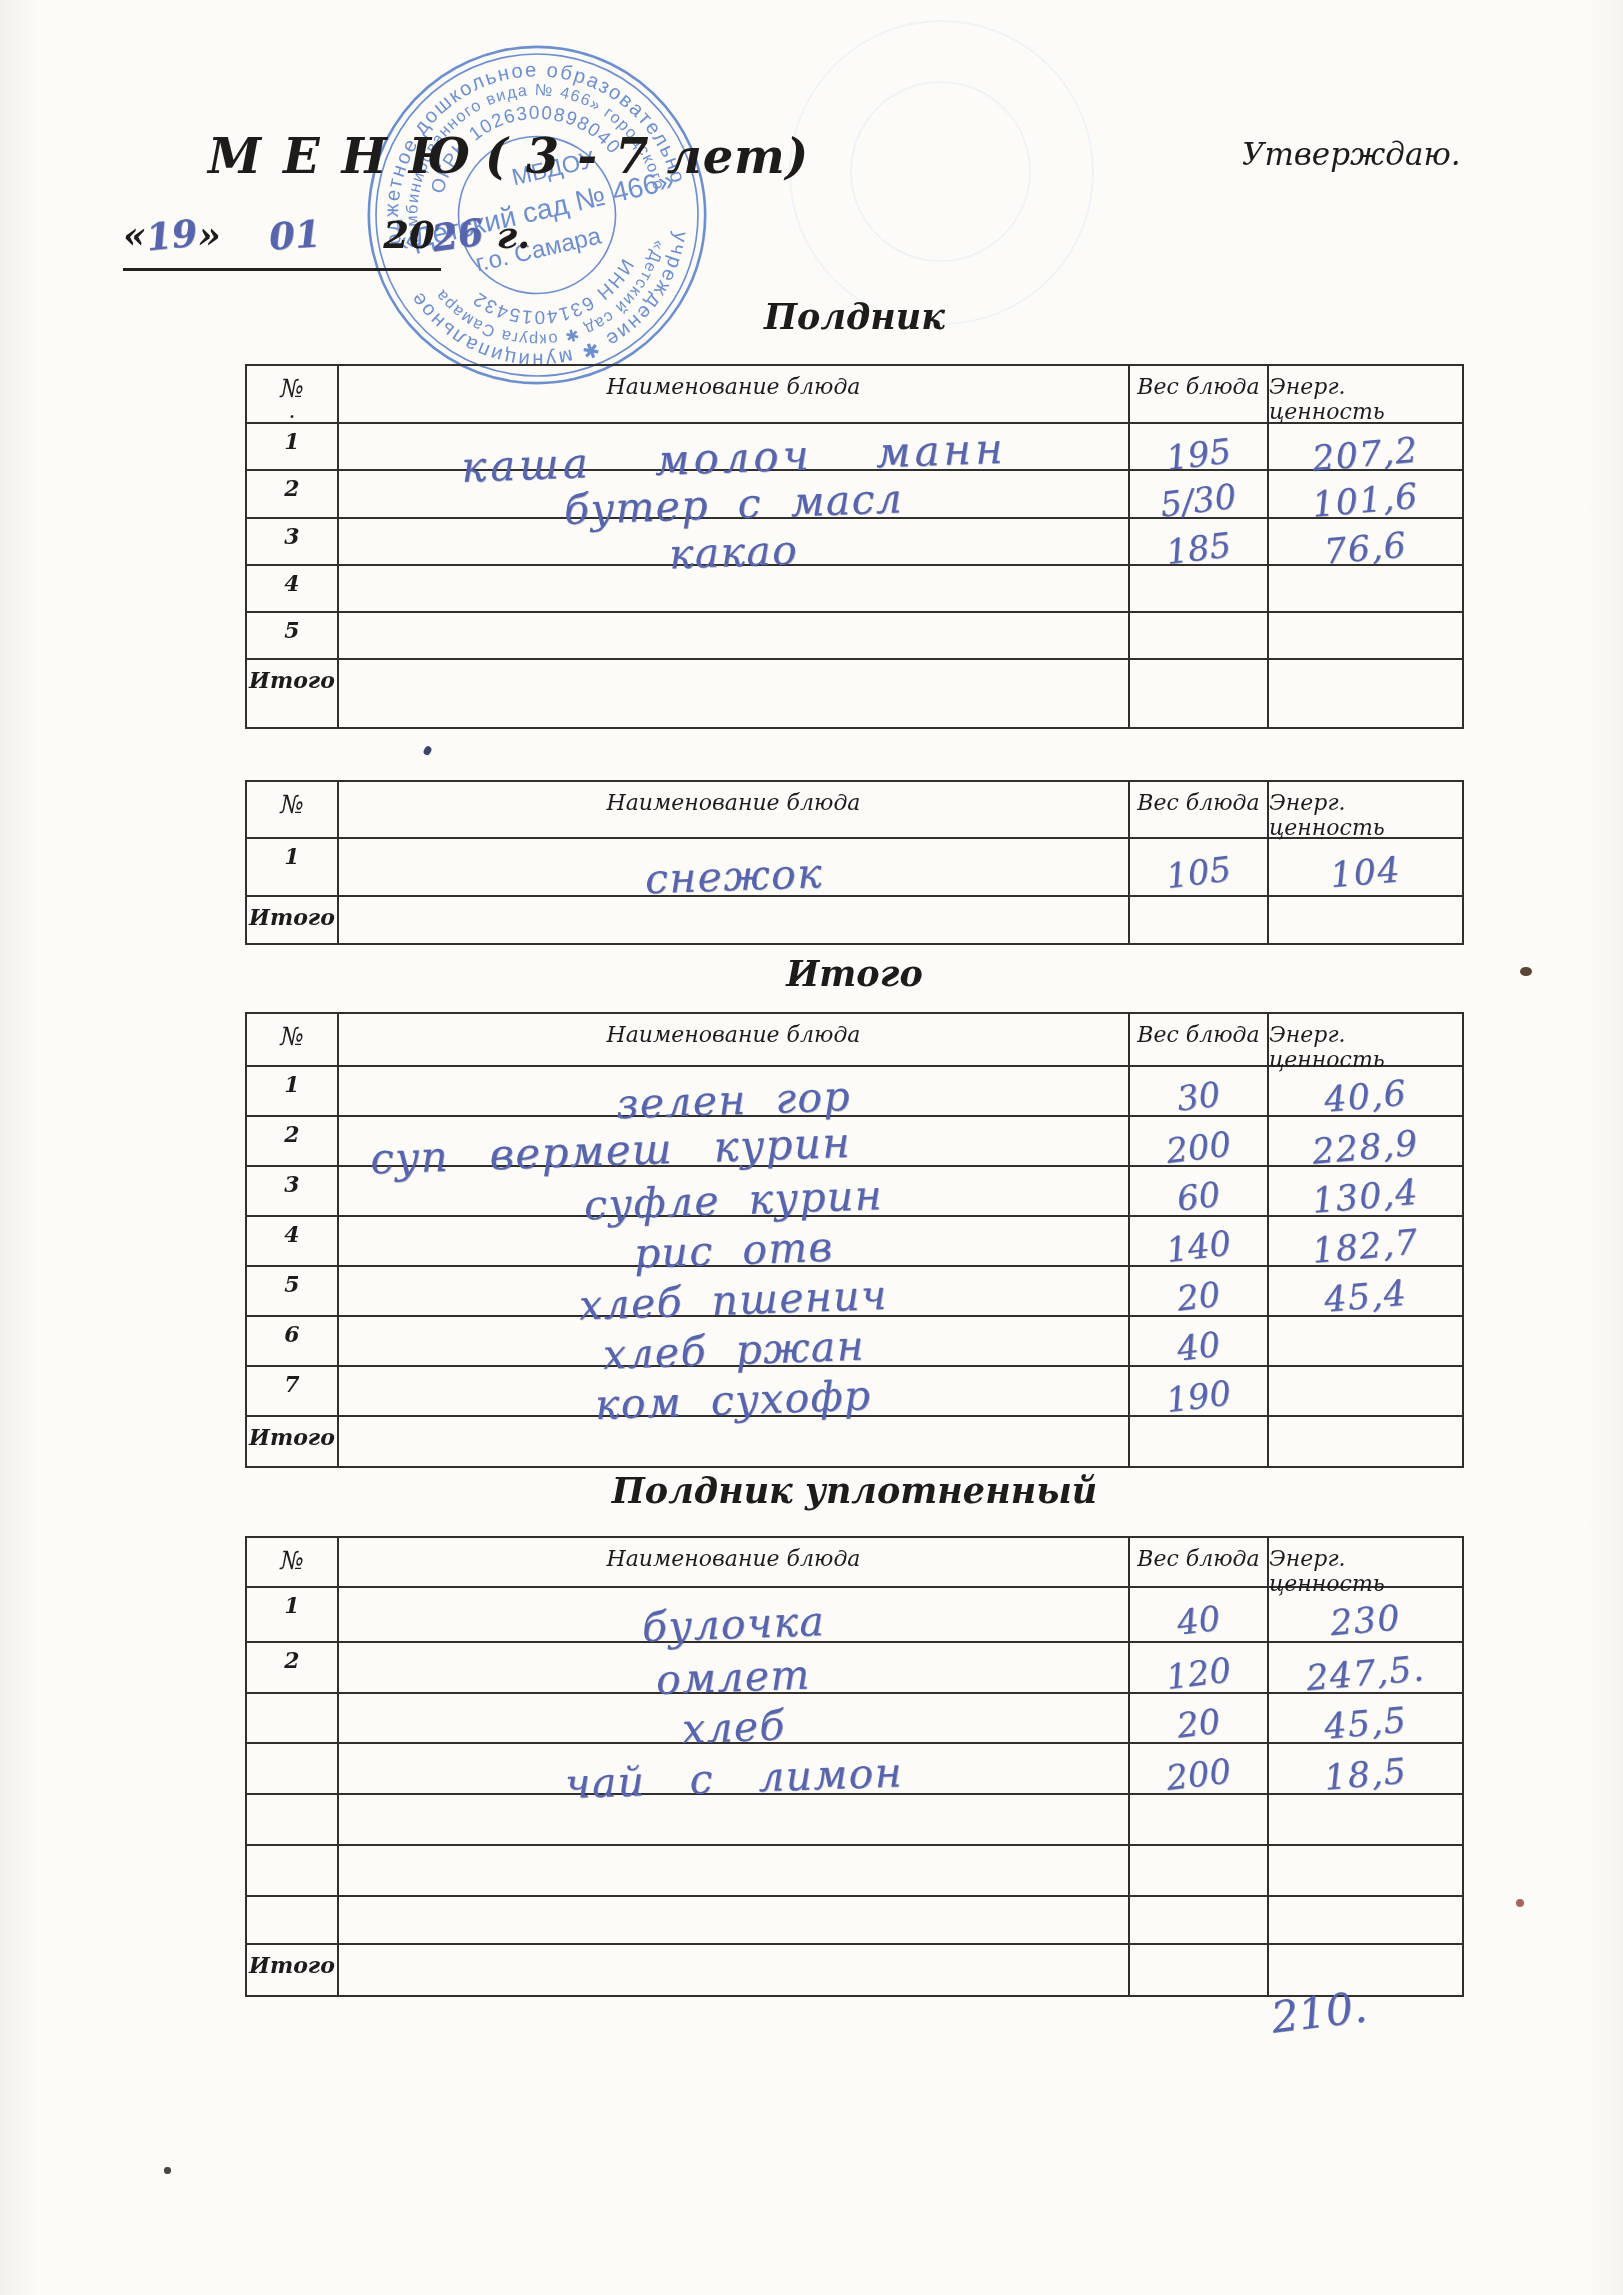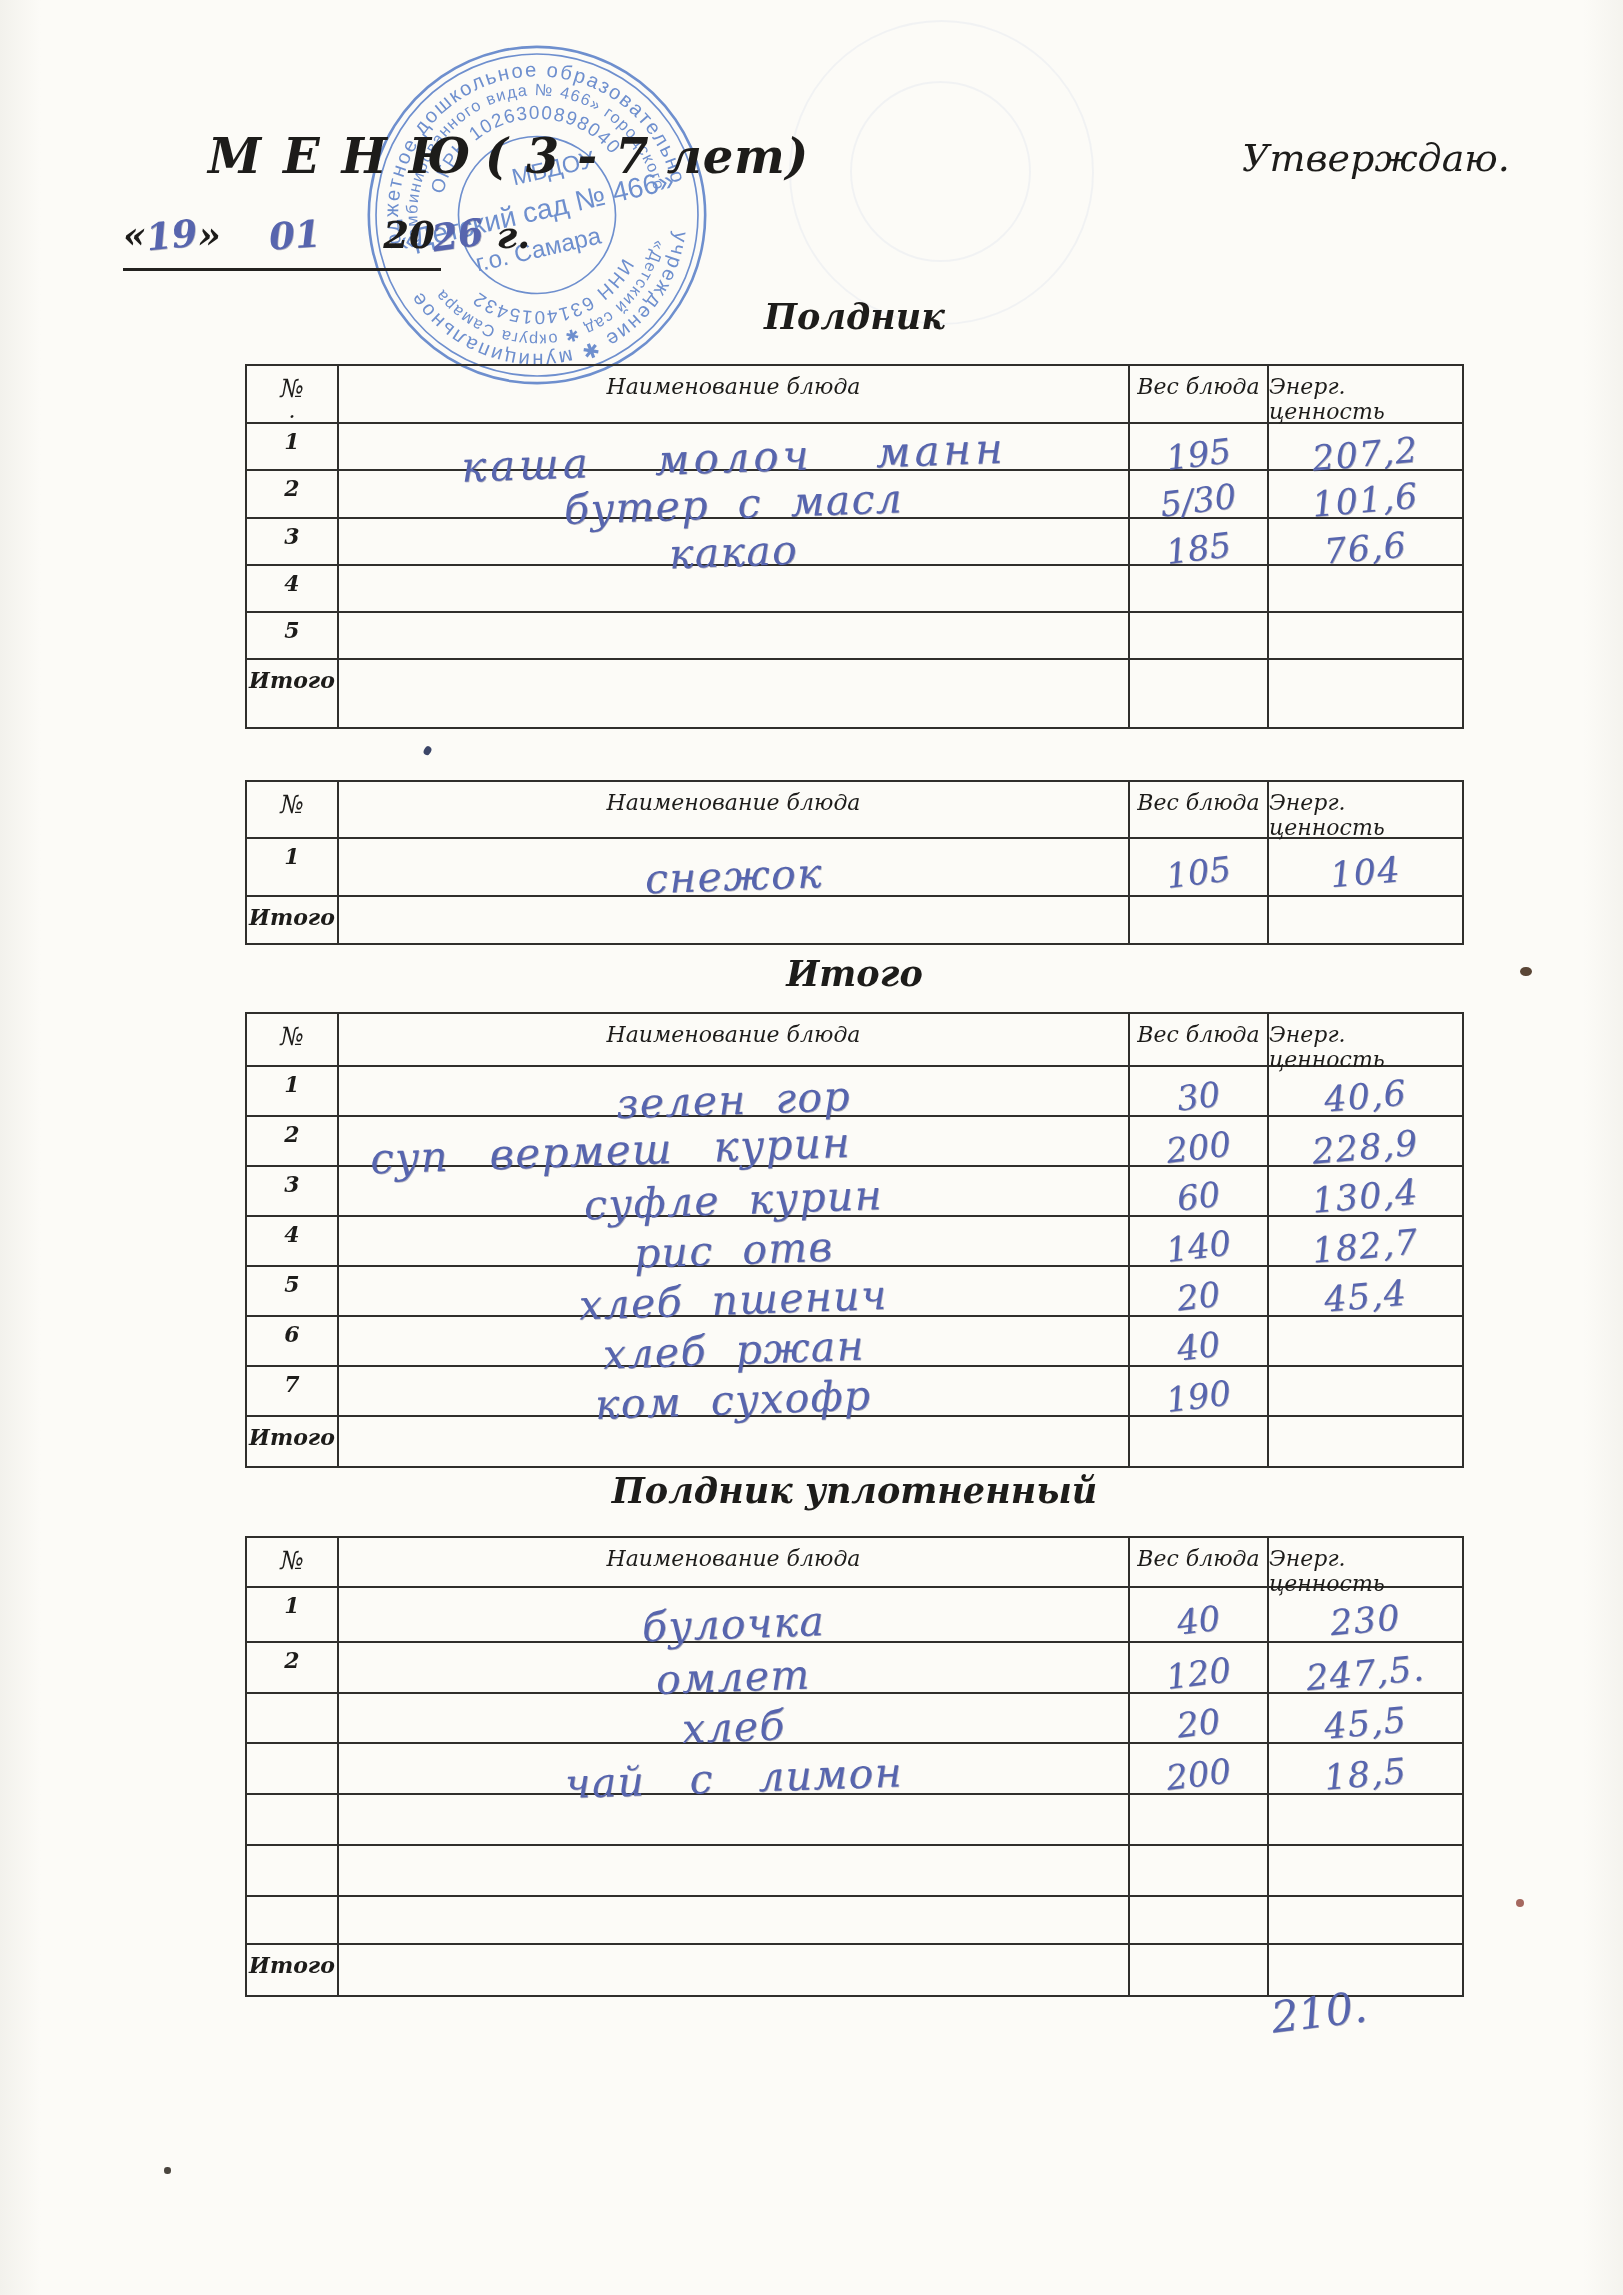--- a/index.html
+++ b/index.html
@@ -4,21 +4,21 @@
 <style>
   html,body { margin:0; padding:0; background:#8a8a8a; }
   .page {
     position:relative; width:1624px; height:2295px; margin:0 auto;
     background:linear-gradient(90deg,#f2f1ec 0,#fcfbf7 2.5%,#fcfbf7 97.5%,#f4f3ee 100%);
     font-family:"DejaVu Serif", serif; color:#1d1c1a; overflow:hidden;
   }
   
   .menu-title { position:absolute; left:208px; top:128px; font-size:48px; font-weight:bold; font-style:italic; letter-spacing:2.6px; white-space:nowrap; z-index:3; }
   .menu-title .ages { margin-left:11.8px; letter-spacing:0.7px; }
-  .approve { position:absolute; left:1242px; top:136px; font-size:38px; font-style:italic; z-index:3; }
+  .approve { position:absolute; left:1242px; top:136px; font-size:31px; font-style:italic; z-index:3; }
   .date-line { position:absolute; left:123px; top:213px; width:318px; padding-bottom:10.5px;
                border-bottom:3.3px solid #23221f; font-size:37px; font-style:italic; font-weight:bold; white-space:nowrap; z-index:3; }
   .hw { color:#5765ae; font-style:italic; display:inline-block; white-space:nowrap;
         text-shadow:0.7px 0.7px 0 rgba(45,50,90,.35); }
   .date-line .hw-day   { transform:rotate(-6deg); }
   .date-line .hw-month { margin-left:48px; transform:rotate(-4deg); }
   .date-line .typed-year { margin-left:63px; }
   .date-line .hw-year  { margin-left:-2.6px; transform:rotate(-8deg); }
   
   .stamp { position:absolute; left:308px; top:-14.4px; z-index:2; mix-blend-mode:multiply;

